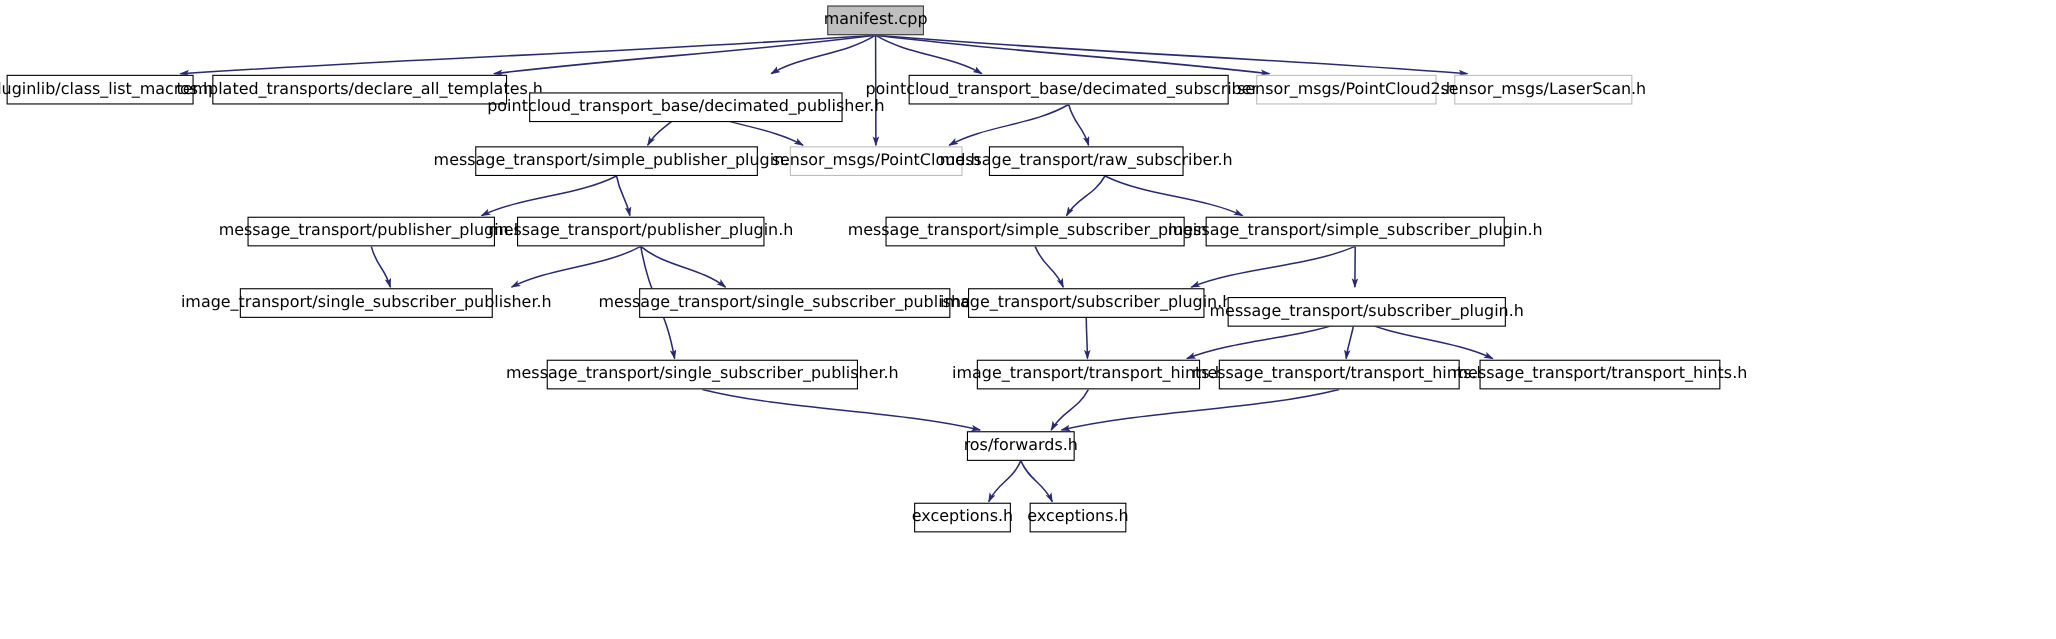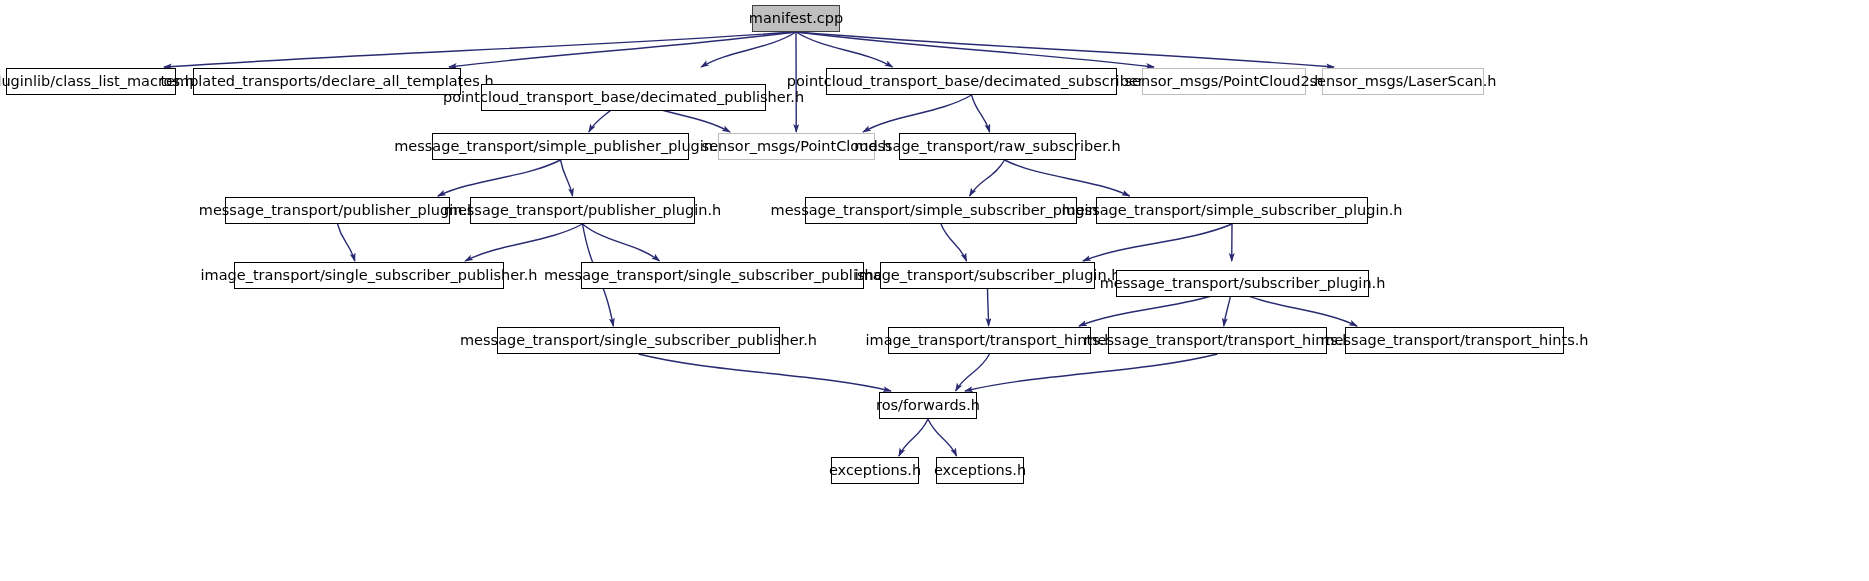--- a/index.html
+++ b/index.html
@@ -90,21 +90,21 @@
       </div>
       <div class="node" style="left: 470px; top: 197px; width: 225px;">
         <span>message_transport/publisher_plugin.h</span>
       </div>
       <div class="node" style="left: 805px; top: 197px; width: 272px;">
         <span>message_transport/simple_subscriber_plugin.h</span>
       </div>
       <div class="node" style="left: 1096px; top: 197px; width: 272px;">
         <span>message_transport/simple_subscriber_plugin.h</span>
       </div>
-      <div class="node" style="left: 234px; top: 262px; width: 270px;">
+      <div class="node" style="left: 218px; top: 262px; width: 230px;">
         <span>image_transport/single_subscriber_publisher.h</span>
       </div>
       <div class="node" style="left: 581px; top: 262px; width: 283px;">
         <span>message_transport/single_subscriber_publisher.h</span>
       </div>
       <div class="node" style="left: 880px; top: 262px; width: 215px;">
         <span>image_transport/subscriber_plugin.h</span>
       </div>
       <div class="node" style="left: 1116px; top: 270px; width: 253px;">
         <span>message_transport/subscriber_plugin.h</span>

